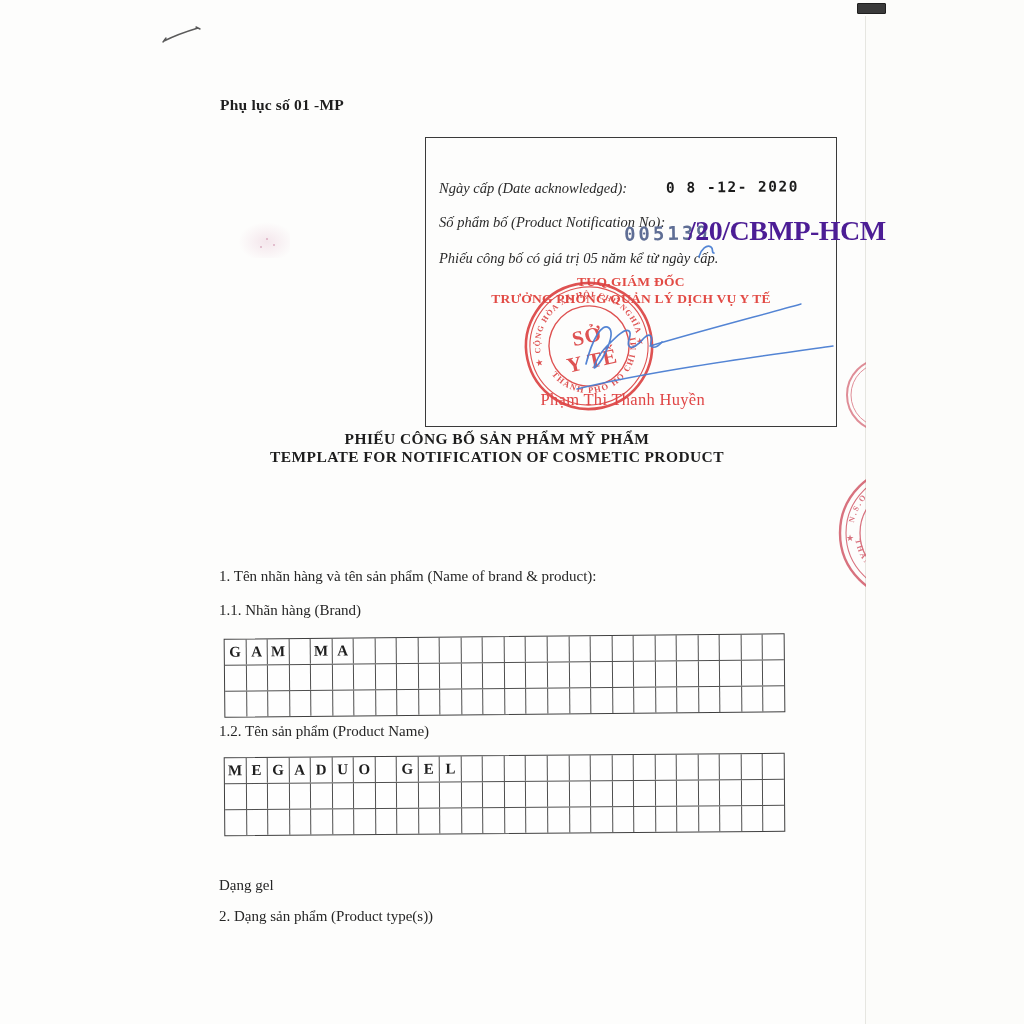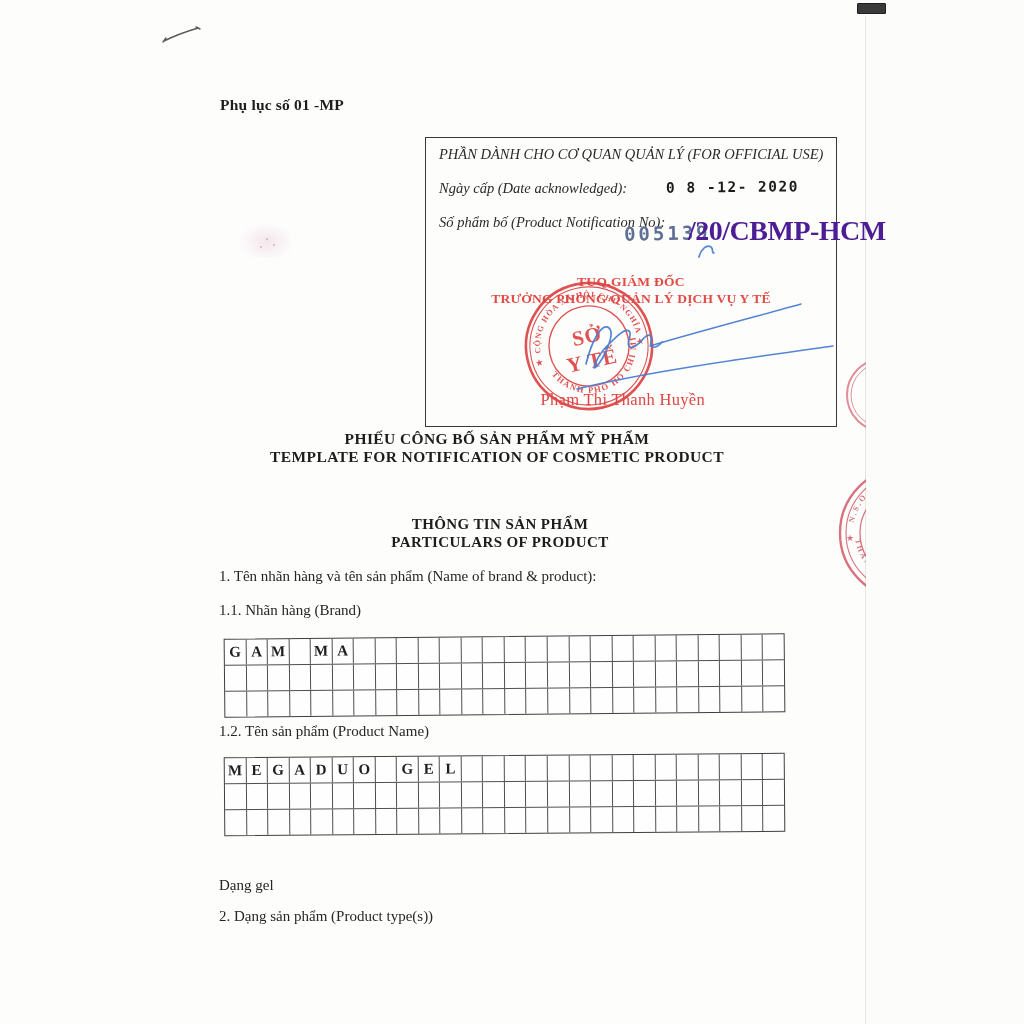--- a/index.html
+++ b/index.html
@@ -73,26 +73,26 @@
       <i style="left:22px;top:24px;"></i>
   </div>
 
   <svg class="abs" style="left:150px;top:15px;width:70px;height:40px;">
     <path d="M14 26 C 22 22, 38 16, 48 13 M13 27 l 3 -4 M46 12 l 4 2" stroke="#5a5a5a" stroke-width="1.4" fill="none" stroke-linecap="round"></path>
   </svg>
 
   <div class="abs appendix">Phụ lục số 01 -MP</div>
 
   <div class="abs obox">
-    <div class="abs it obox-header">PHẦN DÀNH CHO CƠ QUAN QUẢN LÝ (FOR OFFICIAL USE)</div>
     <div class="abs it date-row">Ngày cấp (Date acknowledged):</div>
     <div class="abs date-stamp">0 8 -12- 2020</div>
     <div class="abs it notif-label">Số phẩm bố (Product Notification No):</div>
     <div class="abs notif-number">005139</div>
     <div class="abs notif-suffix">/20/CBMP-HCM</div>
+    <div class="abs it validity">Phiếu công bố có giá trị 05 năm kể từ ngày cấp.</div>
     <div class="abs red auth1">TUQ.GIÁM ĐỐC</div>
     <div class="abs red auth2">TRƯỞNG PHÒNG QUẢN LÝ DỊCH VỤ Y TẾ</div>
 
     <svg class="abs seal-svg" viewBox="0 0 140 140">
       <defs>
         <path id="arcTop" d="M 21 70 A 49 49 0 1 1 119 70" fill="none"></path>
         <path id="arcBot" d="M 23 70 A 47 47 0 0 0 117 70" fill="none"></path>
       </defs>
       <circle cx="70" cy="70" r="63" fill="none" stroke="#db4040" stroke-width="2.6"></circle>
       <circle cx="70" cy="70" r="59" fill="none" stroke="#db4040" stroke-width="1.1"></circle>
@@ -143,24 +143,20 @@
       <text x="8" y="76" font-size="9" fill="#cc4455">★</text>
     </svg>
   </div>
 
   <div class="abs title-block">
     <div>PHIẾU CÔNG BỐ SẢN PHẨM MỸ PHẨM</div>
     <div>TEMPLATE FOR NOTIFICATION OF COSMETIC PRODUCT</div>
   </div>
 
 
-  <div class="abs info-header">
-    <div>THÔNG TIN SẢN PHẨM</div>
-    <div>PARTICULARS OF PRODUCT</div>
-  </div>
 
   <div class="abs field f-item1">1. Tên nhãn hàng và tên sản phẩm (Name of brand &amp; product):</div>
   <div class="abs field f-item11">1.1. Nhãn hàng (Brand)</div>
 
   <div class="abs char-grid grid-brand">
       <div class="grid-row">
         <div class="grid-cell">G</div>
         <div class="grid-cell">A</div>
         <div class="grid-cell">M</div>
         <div class="grid-cell"></div>

